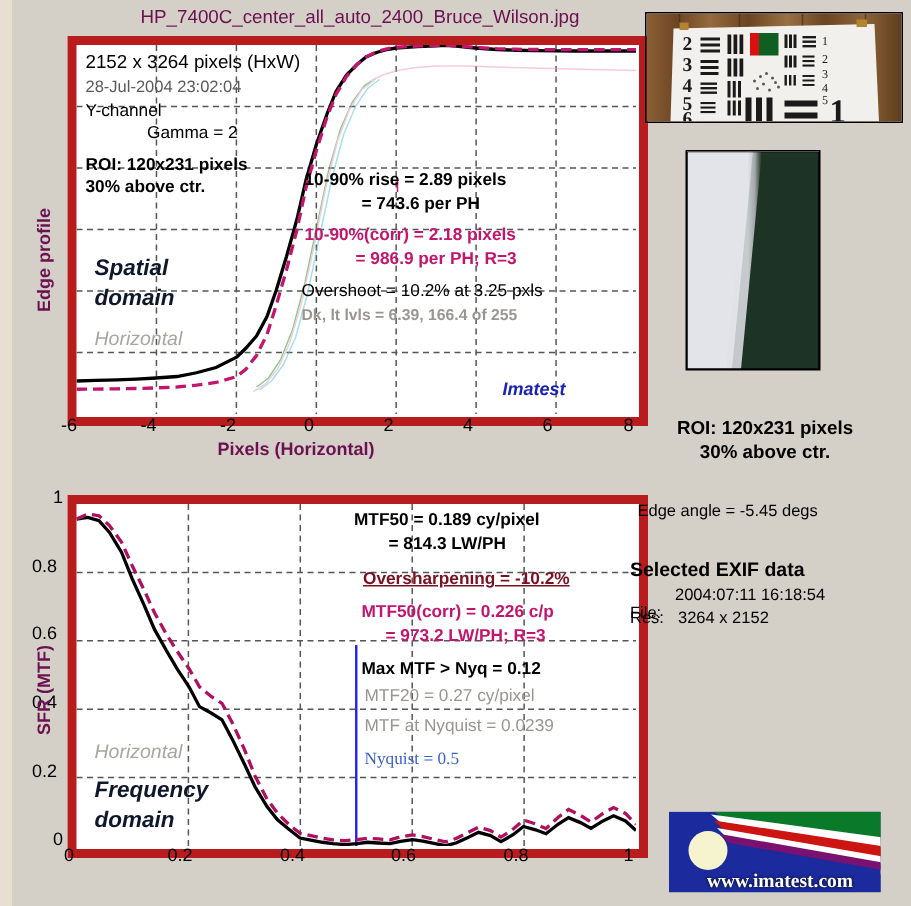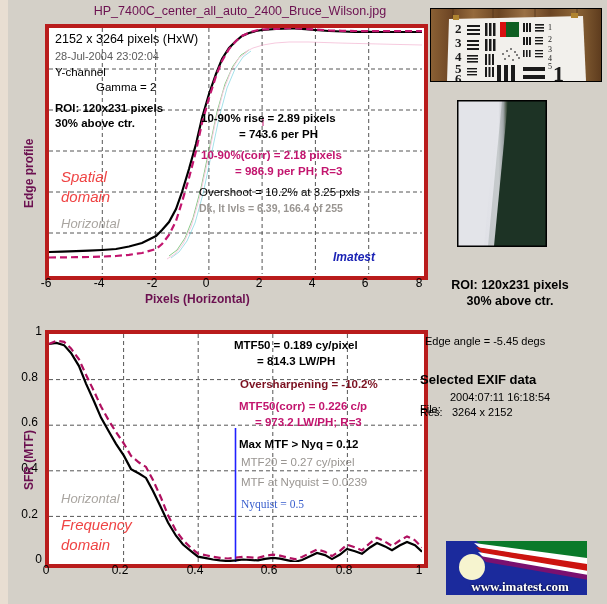--- a/index.html
+++ b/index.html
@@ -18,21 +18,21 @@
 
   
   .title{
     position:absolute;left:60px;top:4px;width:360px;
     text-align:center;
     font-size:12.5px;font-weight:normal;color:#6b1050;
     letter-spacing:0px;
   }
 
   
-  .plot{position:absolute;background:#ffffff;border:4px solid #b91c1c;}
+  .plot{position:absolute;background:#ffffff;border:6px solid #b91c1c;}
   #plot-edge{left:45px;top:24px;width:375px;height:248px;}
   #plot-sfr{left:45px;top:330px;width:375px;height:230px;}
 
   
   .xtick{position:absolute;font-size:12px;color:#000;text-align:center;width:30px;}
   .ytick{position:absolute;font-size:12px;color:#000;text-align:right;width:30px;}
 
   
   .axis-title{position:absolute;font-size:12px;font-weight:bold;color:#6b1050;}
   .ylabel{
@@ -43,21 +43,21 @@
 
   
   .ann{position:absolute;font-size:11.5px;white-space:nowrap;}
   .ann.b{font-weight:bold;}
   .blk{color:#000;}
   .mag{color:#c2156e;}
   .dkred{color:#7b1020;}
   .gry{color:#999591;}
   .blu{color:#3a5fcd;font-family:Liberation Serif, serif;}
   .gry-it{color:#a9a5a0;font-style:italic;}
-  .tan-it{color:#ef4444;font-style:italic;}
+  .tan-it{color:#0f172a;font-style:italic;font-weight:bold;}
 
   .imatest-wm{
     position:absolute;font-size:12px;font-weight:bold;font-style:italic;
     color:#1b23b5;
   }
 
   
   .info{position:absolute;font-size:11.5px;color:#000;white-space:nowrap;}
   .info.sm{color:#5a5a5a;}
 
@@ -173,21 +173,21 @@
 
       <line x1="186.5" y1="94" x2="186.5" y2="228" stroke="#2020ff" stroke-width="1.6"></line>
 
       <path fill="none" stroke="#000000" stroke-width="2.2" d="M0,10 L7.5,8.9 L15,11.1 L22,19 L30,32.1 L37,49.6 L45,67.2 L52,83.6 L60,97.8 L67,109.8 L75,121.9 L82,135.1 L90,139.5 L97,143.9 L104,157.1 L112,173.5 L119,188.5 L127,201.7 L134,210.5 L142,217.1 L149,222.7 L157,224.2 L164,225.5 L171,226.4 L179,227.1 L187,226.4 L194,225.5 L201,226 L209,226.4 L216,224.9 L224,223.8 L231,224.7 L239,226.4 L246,227.8 L253,226 L261,222.3 L268,218.9 L276,221.1 L283,225.1 L291,220.5 L298,215 L306,217.2 L313,219.8 L321,213.5 L328,209.1 L336,212.4 L343,216.3 L351,211.3 L358,207.9 L366,211.3 L373,217.7"></path>
 
       <path fill="none" stroke="#b01060" stroke-width="2.2" stroke-dasharray="7,4" d="M0,10 L7.5,6.7 L15,7.8 L22,14.4 L30,25.4 L37,40.8 L45,57.2 L52,72.5 L60,86.9 L67,98 L75,109.8 L82,121.9 L90,128.5 L97,132.9 L104,146.1 L112,163.7 L119,181.3 L127,196.7 L134,206.1 L142,214 L149,219.5 L157,221.3 L164,222.8 L171,223.9 L179,224.5 L187,223.7 L194,222.8 L201,223.3 L209,223.9 L216,221.9 L224,220.6 L231,221.7 L239,223.7 L246,225.2 L253,223 L261,219 L268,215.5 L276,217.7 L283,222.1 L291,216.8 L298,210.7 L306,213.3 L313,216.4 L321,209 L328,203.7 L336,207.6 L343,212 L351,206.3 L358,202.4 L366,206.3 L373,213.5"></path>
     </svg>
 
     <div class="ann b blk" style="left:185px;top:5px;">MTF50 = 0.189 cy/pixel</div>
     <div class="ann b blk" style="left:208px;top:21px;">= 814.3 LW/PH</div>
-    <div class="ann b dkred" style="left:191px;top:44px;">Oversharpening = -10.2%</div>
+    <div class="ann b dkred" style="left:191px;top:44px;text-decoration:underline;">Oversharpening = -10.2%</div>
     <div class="ann b mag" style="left:190px;top:66px;">MTF50(corr) = 0.226 c/p</div>
     <div class="ann b mag" style="left:206px;top:82px;">= 973.2 LW/PH;  R=3</div>
     <div class="ann b blk" style="left:190px;top:104px;">Max MTF &gt; Nyq = 0.12</div>
     <div class="ann gry" style="left:192px;top:122px;">MTF20 = 0.27 cy/pixel</div>
     <div class="ann gry" style="left:192px;top:142px;">MTF at Nyquist = 0.0239</div>
     <div class="ann blu" style="left:192px;top:164px;">Nyquist = 0.5</div>
 
     <div class="ann gry-it" style="left:12px;top:157px;font-size:13px;">Horizontal</div>
     <div class="ann tan-it" style="left:12px;top:182px;font-size:15px;">Frequency</div>
     <div class="ann tan-it" style="left:12px;top:202px;font-size:15px;">domain</div>

